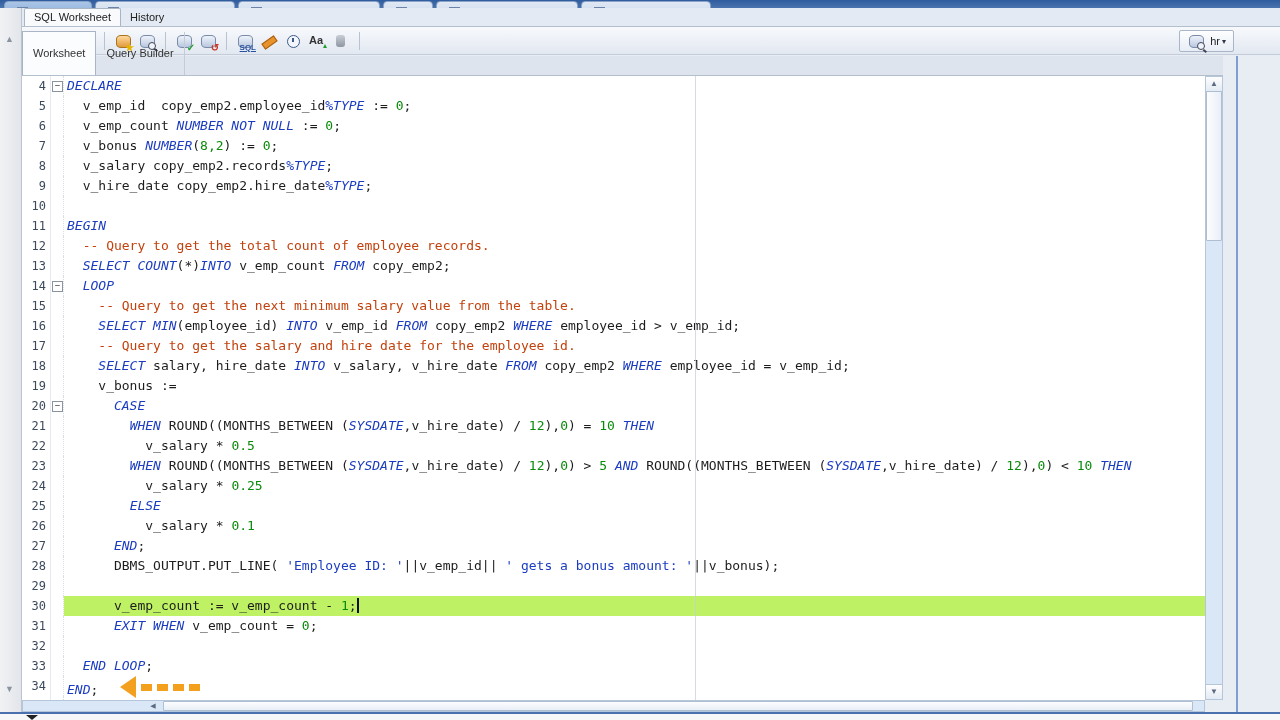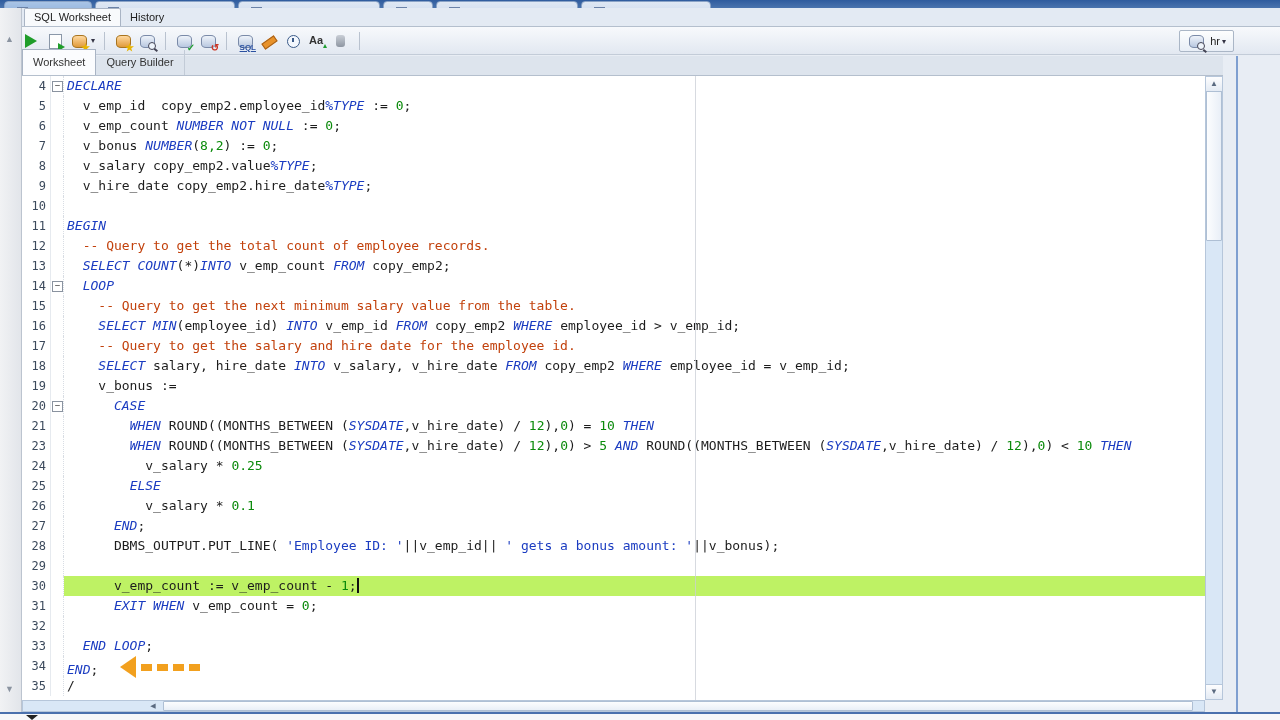--- a/index.html
+++ b/index.html
@@ -43,21 +43,21 @@
   .sh-aa{position:absolute;left:1px;top:2px;font-size:11px;font-weight:bold;color:#333;}
   .sh-aa-ar{position:absolute;right:-1px;bottom:0;color:#1e9e30;font-size:8px;}
   .sh-gray{position:absolute;left:4px;top:3px;width:9px;height:12px;background:linear-gradient(#c9ced6,#8e96a2);border-radius:3px;}
   .dd-caret{color:#334;font-size:8px;margin-left:-3px;}
   #conn-box{position:absolute;right:46px;top:3px;height:20px;border:1px solid #aab6c6;border-radius:2px;
             background:linear-gradient(#fdfefe,#e8eef6);display:flex;align-items:center;gap:5px;padding:0 7px;}
   #conn-box .lbl{font-size:11px;color:#222;}
   
   #view-tab-row{position:absolute;left:0;top:56px;width:1280px;height:20px;background:#dde4ed;
                 border-bottom:1px solid #b4bfcd;display:flex;align-items:flex-end;padding-left:22px;box-sizing:border-box;}
-  .vtab{height:19px;line-height:18px;padding:3px 10px;color:#333;border-right:1px solid #c2cbd7;margin-top:9px;}
+  .vtab{height:19px;line-height:18px;padding:12px 10px;color:#333;border-right:1px solid #c2cbd7;margin-top:9px;}
   .vtab.active{background:#fbfcfe;border:1px solid #a9b4c4;border-bottom:none;}
   
   #left-strip{position:absolute;left:0;top:8px;width:22px;height:705px;background:linear-gradient(90deg,#f1f2f4,#e2e5ea);
               border-right:1px solid #bcc4cf;box-sizing:border-box;color:#8a93a0;}
   #left-strip .cap{position:absolute;left:5px;font-size:9px;}
   
   #editor{position:absolute;left:22px;top:76px;width:1183px;height:624px;background:#fff;overflow:hidden;}
   .row{display:flex;height:20px;line-height:20px;font-family:"DejaVu Sans Mono",monospace;font-size:13px;}
   .ln{width:24px;text-align:right;padding-right:4px;color:#3c4a5c;font-size:12px;background:#fff;
       border-right:1px solid #e6eaef;flex:none;}
@@ -219,21 +219,21 @@
       <span class="code"><span class="tok-p">  v_emp_count </span><span class="tok-k">NUMBER NOT NULL</span><span class="tok-p"> := </span><span class="tok-n">0</span><span class="tok-p">;</span></span>
     </div>
     <div class="row">
       <span class="ln">7</span>
       <span class="fold"></span>
       <span class="code"><span class="tok-p">  v_bonus </span><span class="tok-k">NUMBER</span><span class="tok-p">(</span><span class="tok-n">8,2</span><span class="tok-p">) := </span><span class="tok-n">0</span><span class="tok-p">;</span></span>
     </div>
     <div class="row">
       <span class="ln">8</span>
       <span class="fold"></span>
-      <span class="code"><span class="tok-p">  v_salary copy_emp2.value</span><span class="tok-k">%TYPE</span><span class="tok-p">;</span></span>
+      <span class="code"><span class="tok-p">  v_salary copy_emp2.records</span><span class="tok-k">%TYPE</span><span class="tok-p">;</span></span>
     </div>
     <div class="row">
       <span class="ln">9</span>
       <span class="fold"></span>
       <span class="code"><span class="tok-p">  v_hire_date copy_emp2.hire_date</span><span class="tok-k">%TYPE</span><span class="tok-p">;</span></span>
     </div>
     <div class="row">
       <span class="ln">10</span>
       <span class="fold"></span>
       <span class="code"></span>
@@ -291,20 +291,25 @@
         <span class="fold-box">−</span>
       </span>
       <span class="code"><span class="tok-p">      </span><span class="tok-k">CASE</span></span>
     </div>
     <div class="row">
       <span class="ln">21</span>
       <span class="fold"></span>
       <span class="code"><span class="tok-p">        </span><span class="tok-k">WHEN</span><span class="tok-p"> ROUND((MONTHS_BETWEEN (</span><span class="tok-k">SYSDATE</span><span class="tok-p">,v_hire_date) / </span><span class="tok-n">12</span><span class="tok-p">),</span><span class="tok-n">0</span><span class="tok-p">) = </span><span class="tok-n">10</span><span class="tok-p"> </span><span class="tok-k">THEN</span></span>
     </div>
     <div class="row">
+      <span class="ln">22</span>
+      <span class="fold"></span>
+      <span class="code"><span class="tok-p">          v_salary * </span><span class="tok-n">0.5</span></span>
+    </div>
+    <div class="row">
       <span class="ln">23</span>
       <span class="fold"></span>
       <span class="code"><span class="tok-p">        </span><span class="tok-k">WHEN</span><span class="tok-p"> ROUND((MONTHS_BETWEEN (</span><span class="tok-k">SYSDATE</span><span class="tok-p">,v_hire_date) / </span><span class="tok-n">12</span><span class="tok-p">),</span><span class="tok-n">0</span><span class="tok-p">) &gt; </span><span class="tok-n">5</span><span class="tok-p"> </span><span class="tok-k">AND</span><span class="tok-p"> ROUND((MONTHS_BETWEEN (</span><span class="tok-k">SYSDATE</span><span class="tok-p">,v_hire_date) / </span><span class="tok-n">12</span><span class="tok-p">),</span><span class="tok-n">0</span><span class="tok-p">) &lt; </span><span class="tok-n">10</span><span class="tok-p"> </span><span class="tok-k">THEN</span></span>
     </div>
     <div class="row">
       <span class="ln">24</span>
       <span class="fold"></span>
       <span class="code"><span class="tok-p">          v_salary * </span><span class="tok-n">0.25</span></span>
     </div>
     <div class="row">

